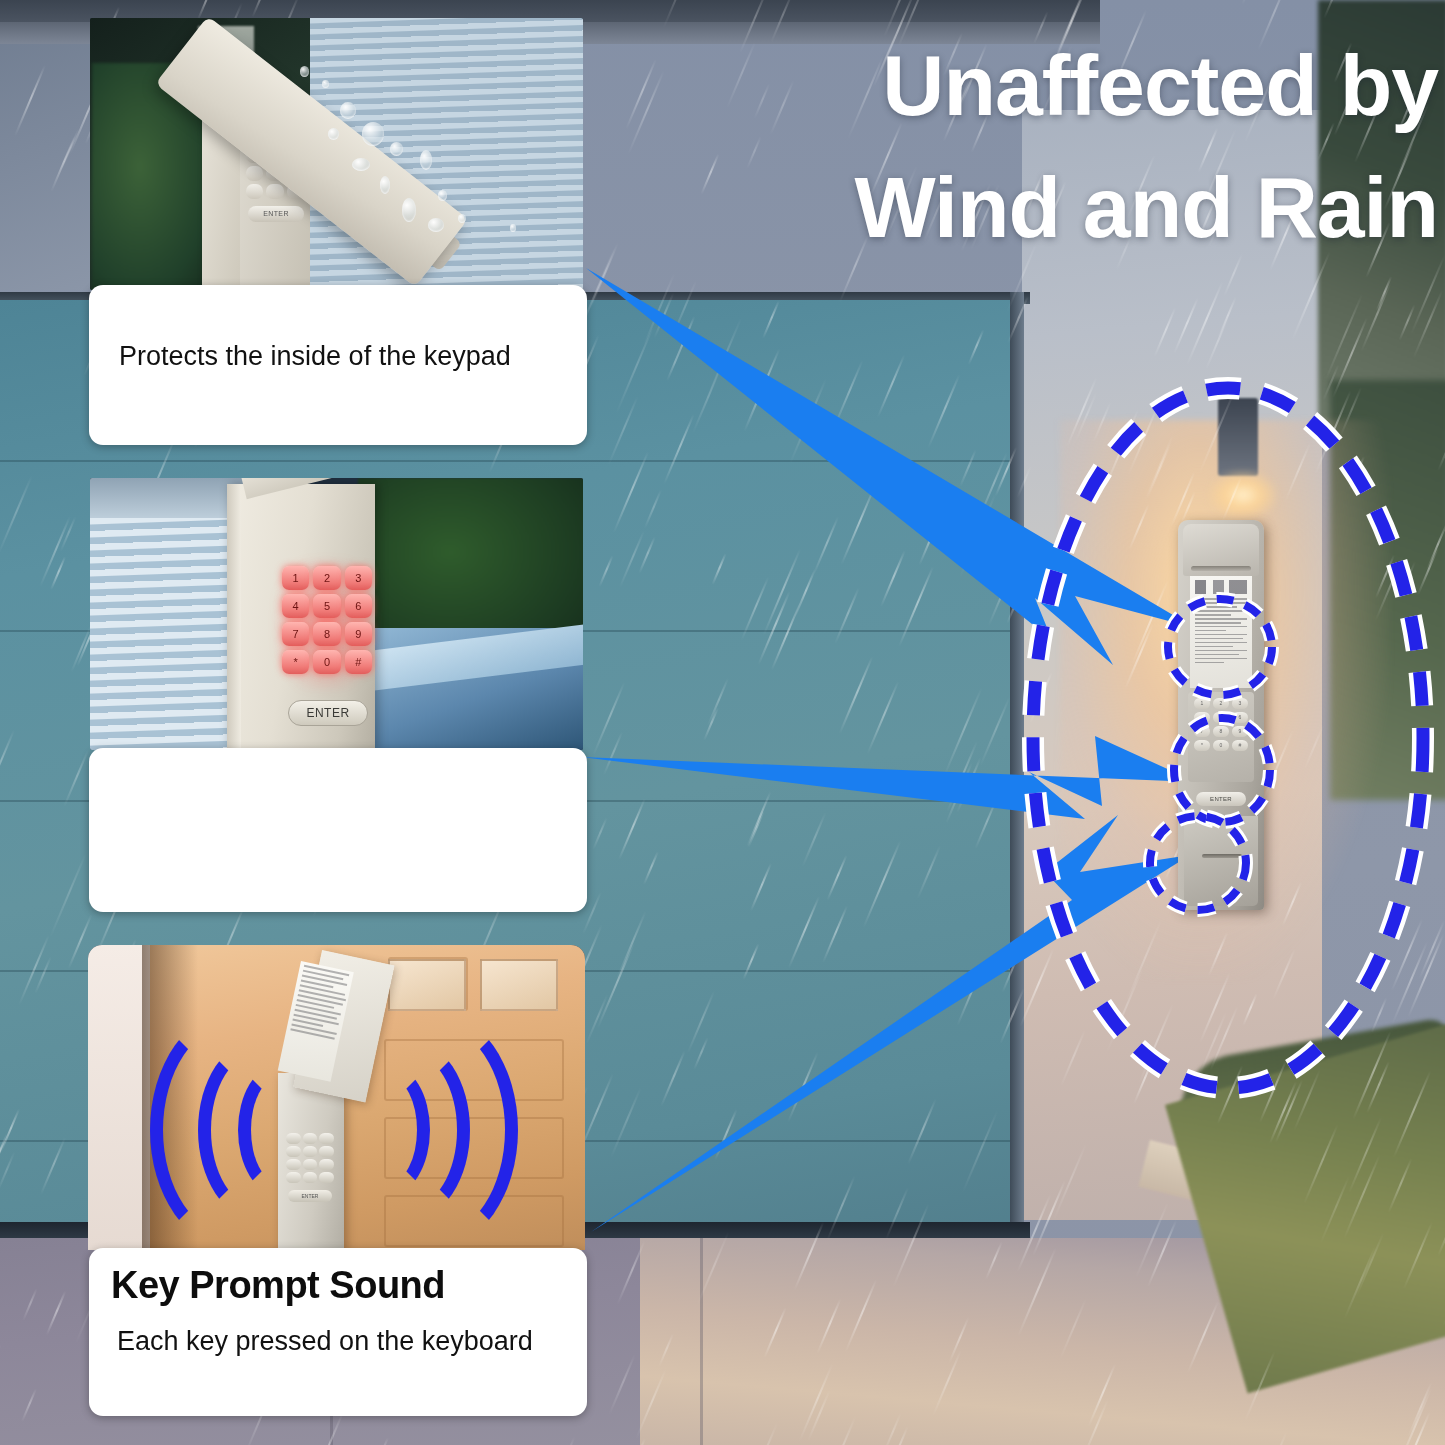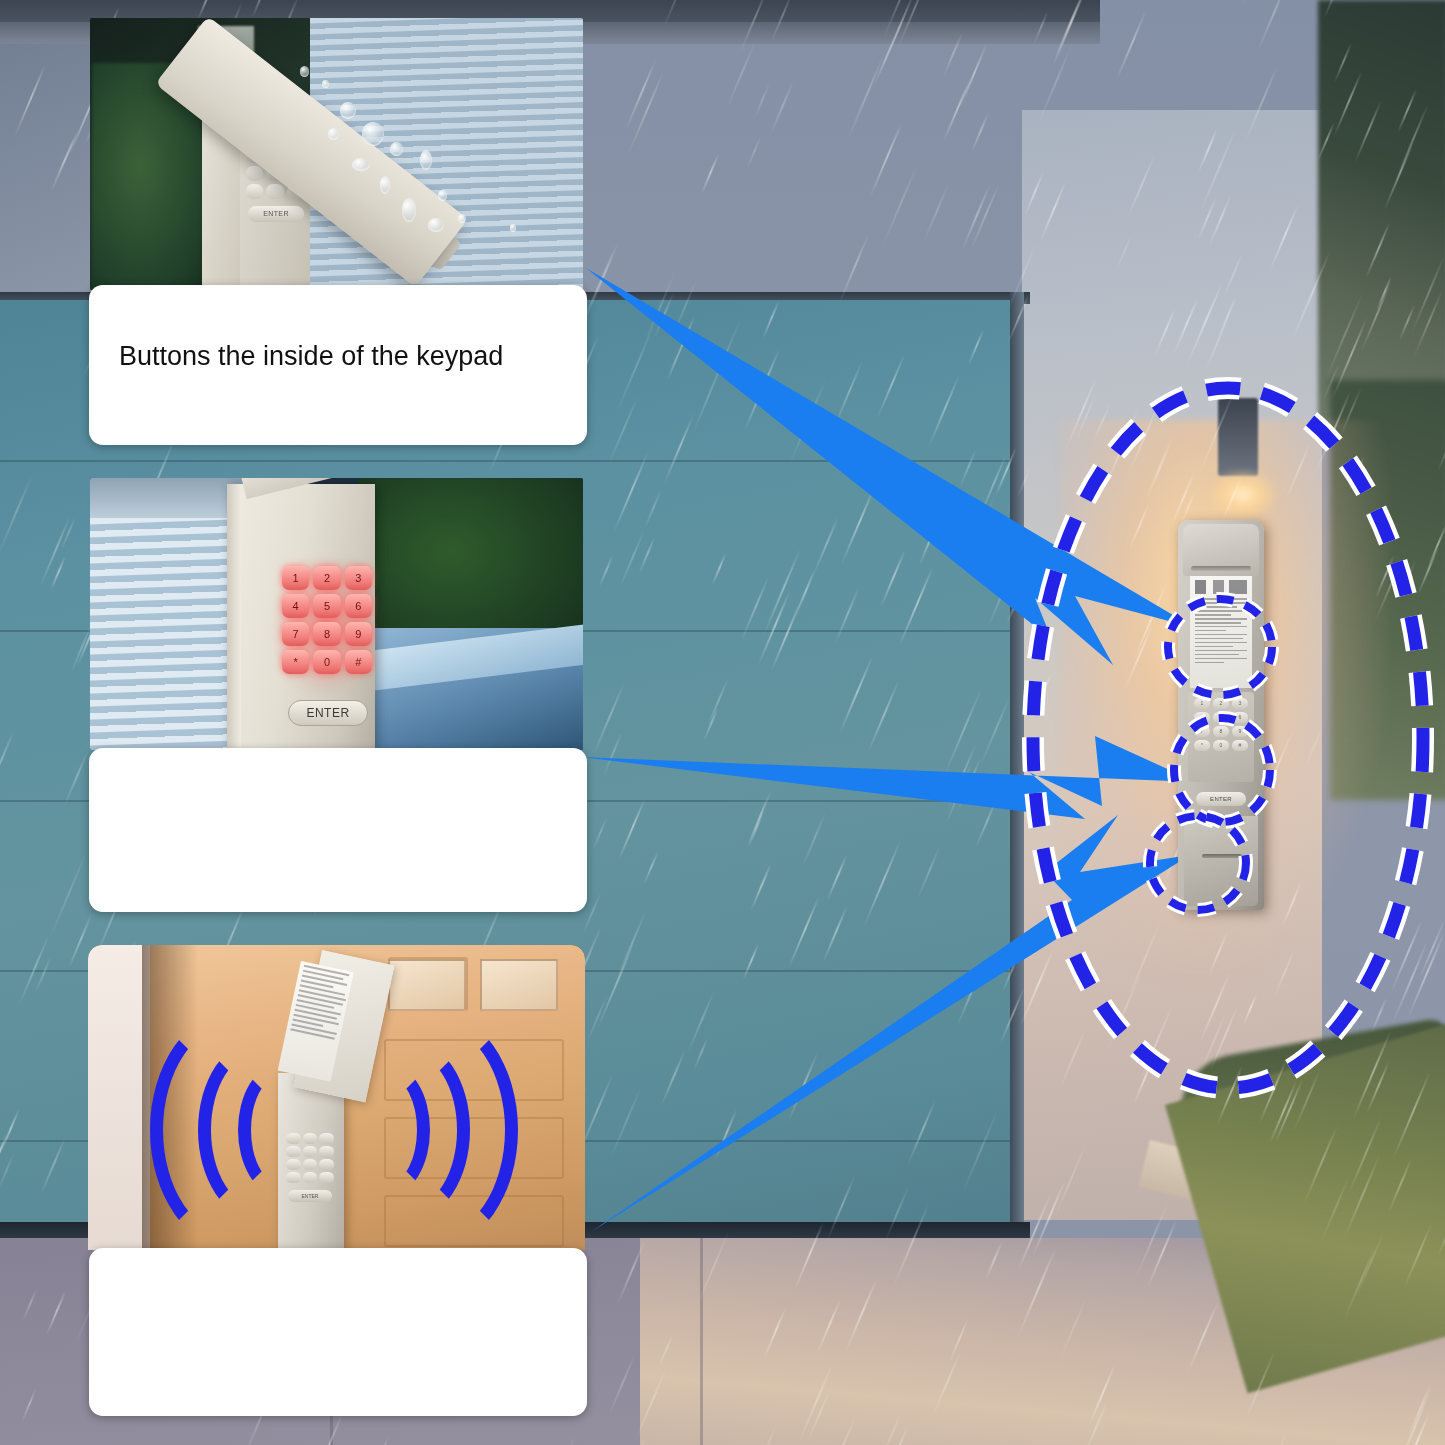--- a/index.html
+++ b/index.html
@@ -717,20 +717,24 @@
         <i style="left: 856.572px; top: 483.073px; height: 85.2812px; opacity: 0.8;"></i>
         <i style="left: 1452.04px; top: 1181.94px; height: 77.4496px; opacity: 0.69;"></i>
         <i style="left: 754.409px; top: 573.919px; height: 68.9565px; opacity: 0.55;"></i>
         <i style="left: 889.916px; top: 352.016px; height: 68.3117px; opacity: 0.67;"></i>
         <i style="left: 803.695px; top: 566.706px; height: 51.9021px; opacity: 0.77;"></i>
         <i style="left: 510.589px; top: 1315.96px; height: 83.3018px; opacity: 0.74;"></i>
         <i style="left: 1022.94px; top: 465.235px; height: 34.2726px; opacity: 0.31;"></i>
       </div>
   </div>
 
+  <div class="headline">
+    <span>Unaffected by</span>
+    <span>Wind and Rain</span>
+  </div>
 
   <svg class="arrows" width="1445" height="1445" viewBox="0 0 1445 1445">
 
     <polygon fill="#1a7ef0" points="586,268 1195,628 1075,596 1113,665 1035,598 1052,640"></polygon>
 
     <polygon fill="#1a7ef0" points="581,757 1196,782 1095,736 1102,806 1029,772 1085,819"></polygon>
 
     <polygon fill="#1a7ef0" points="591,1232 1190,855 1080,872 1118,815 1045,872 1072,900"></polygon>
   </svg>
 
@@ -829,21 +833,21 @@
       <span class="drop" style="left:262px;top:140px;width:18px;height:13px"></span>
       <span class="drop" style="left:290px;top:158px;width:10px;height:18px"></span>
       <span class="drop" style="left:330px;top:132px;width:12px;height:20px"></span>
       <span class="drop" style="left:312px;top:180px;width:14px;height:24px"></span>
       <span class="drop" style="left:348px;top:172px;width:9px;height:11px"></span>
       <span class="drop" style="left:338px;top:200px;width:16px;height:14px"></span>
       <span class="drop" style="left:368px;top:196px;width:8px;height:9px"></span>
       <span class="drop" style="left:420px;top:206px;width:6px;height:8px"></span>
     </div>
     <div class="card" style="left:89px;top:285px;width:498px;height:160px;">
-      <p style="margin-top:38px;padding-left:8px">Buttons the inside of the keypad</p>
+      <p style="margin-top:38px;padding-left:8px">Protects the inside of the keypad</p>
     </div>
   </div>
 
   <div class="feature">
     <div class="photo p2">
       <div class="sky"></div>
       <div class="blinds"></div>
       <div class="trees"></div>
       <div class="car"></div>
       <div class="windshield"></div>
@@ -918,16 +922,18 @@
 
       <div class="wave waveL" style="left:150px;top:120px;width:80px;height:130px;"></div>
       <div class="wave waveL" style="left:110px;top:95px;width:120px;height:180px;"></div>
       <div class="wave waveL" style="left:62px;top:66px;width:168px;height:238px;"></div>
 
       <div class="wave" style="left:262px;top:120px;width:80px;height:130px;"></div>
       <div class="wave" style="left:262px;top:95px;width:120px;height:180px;"></div>
       <div class="wave" style="left:262px;top:66px;width:168px;height:238px;"></div>
     </div>
     <div class="card" style="left:89px;top:1248px;width:498px;height:168px;">
+      <h3>Key Prompt Sound</h3>
+      <p style="margin-top:16px;padding-left:6px">Each key pressed on the keyboard</p>
     </div>
   </div>
 
 </div>
 
 </body></html>

